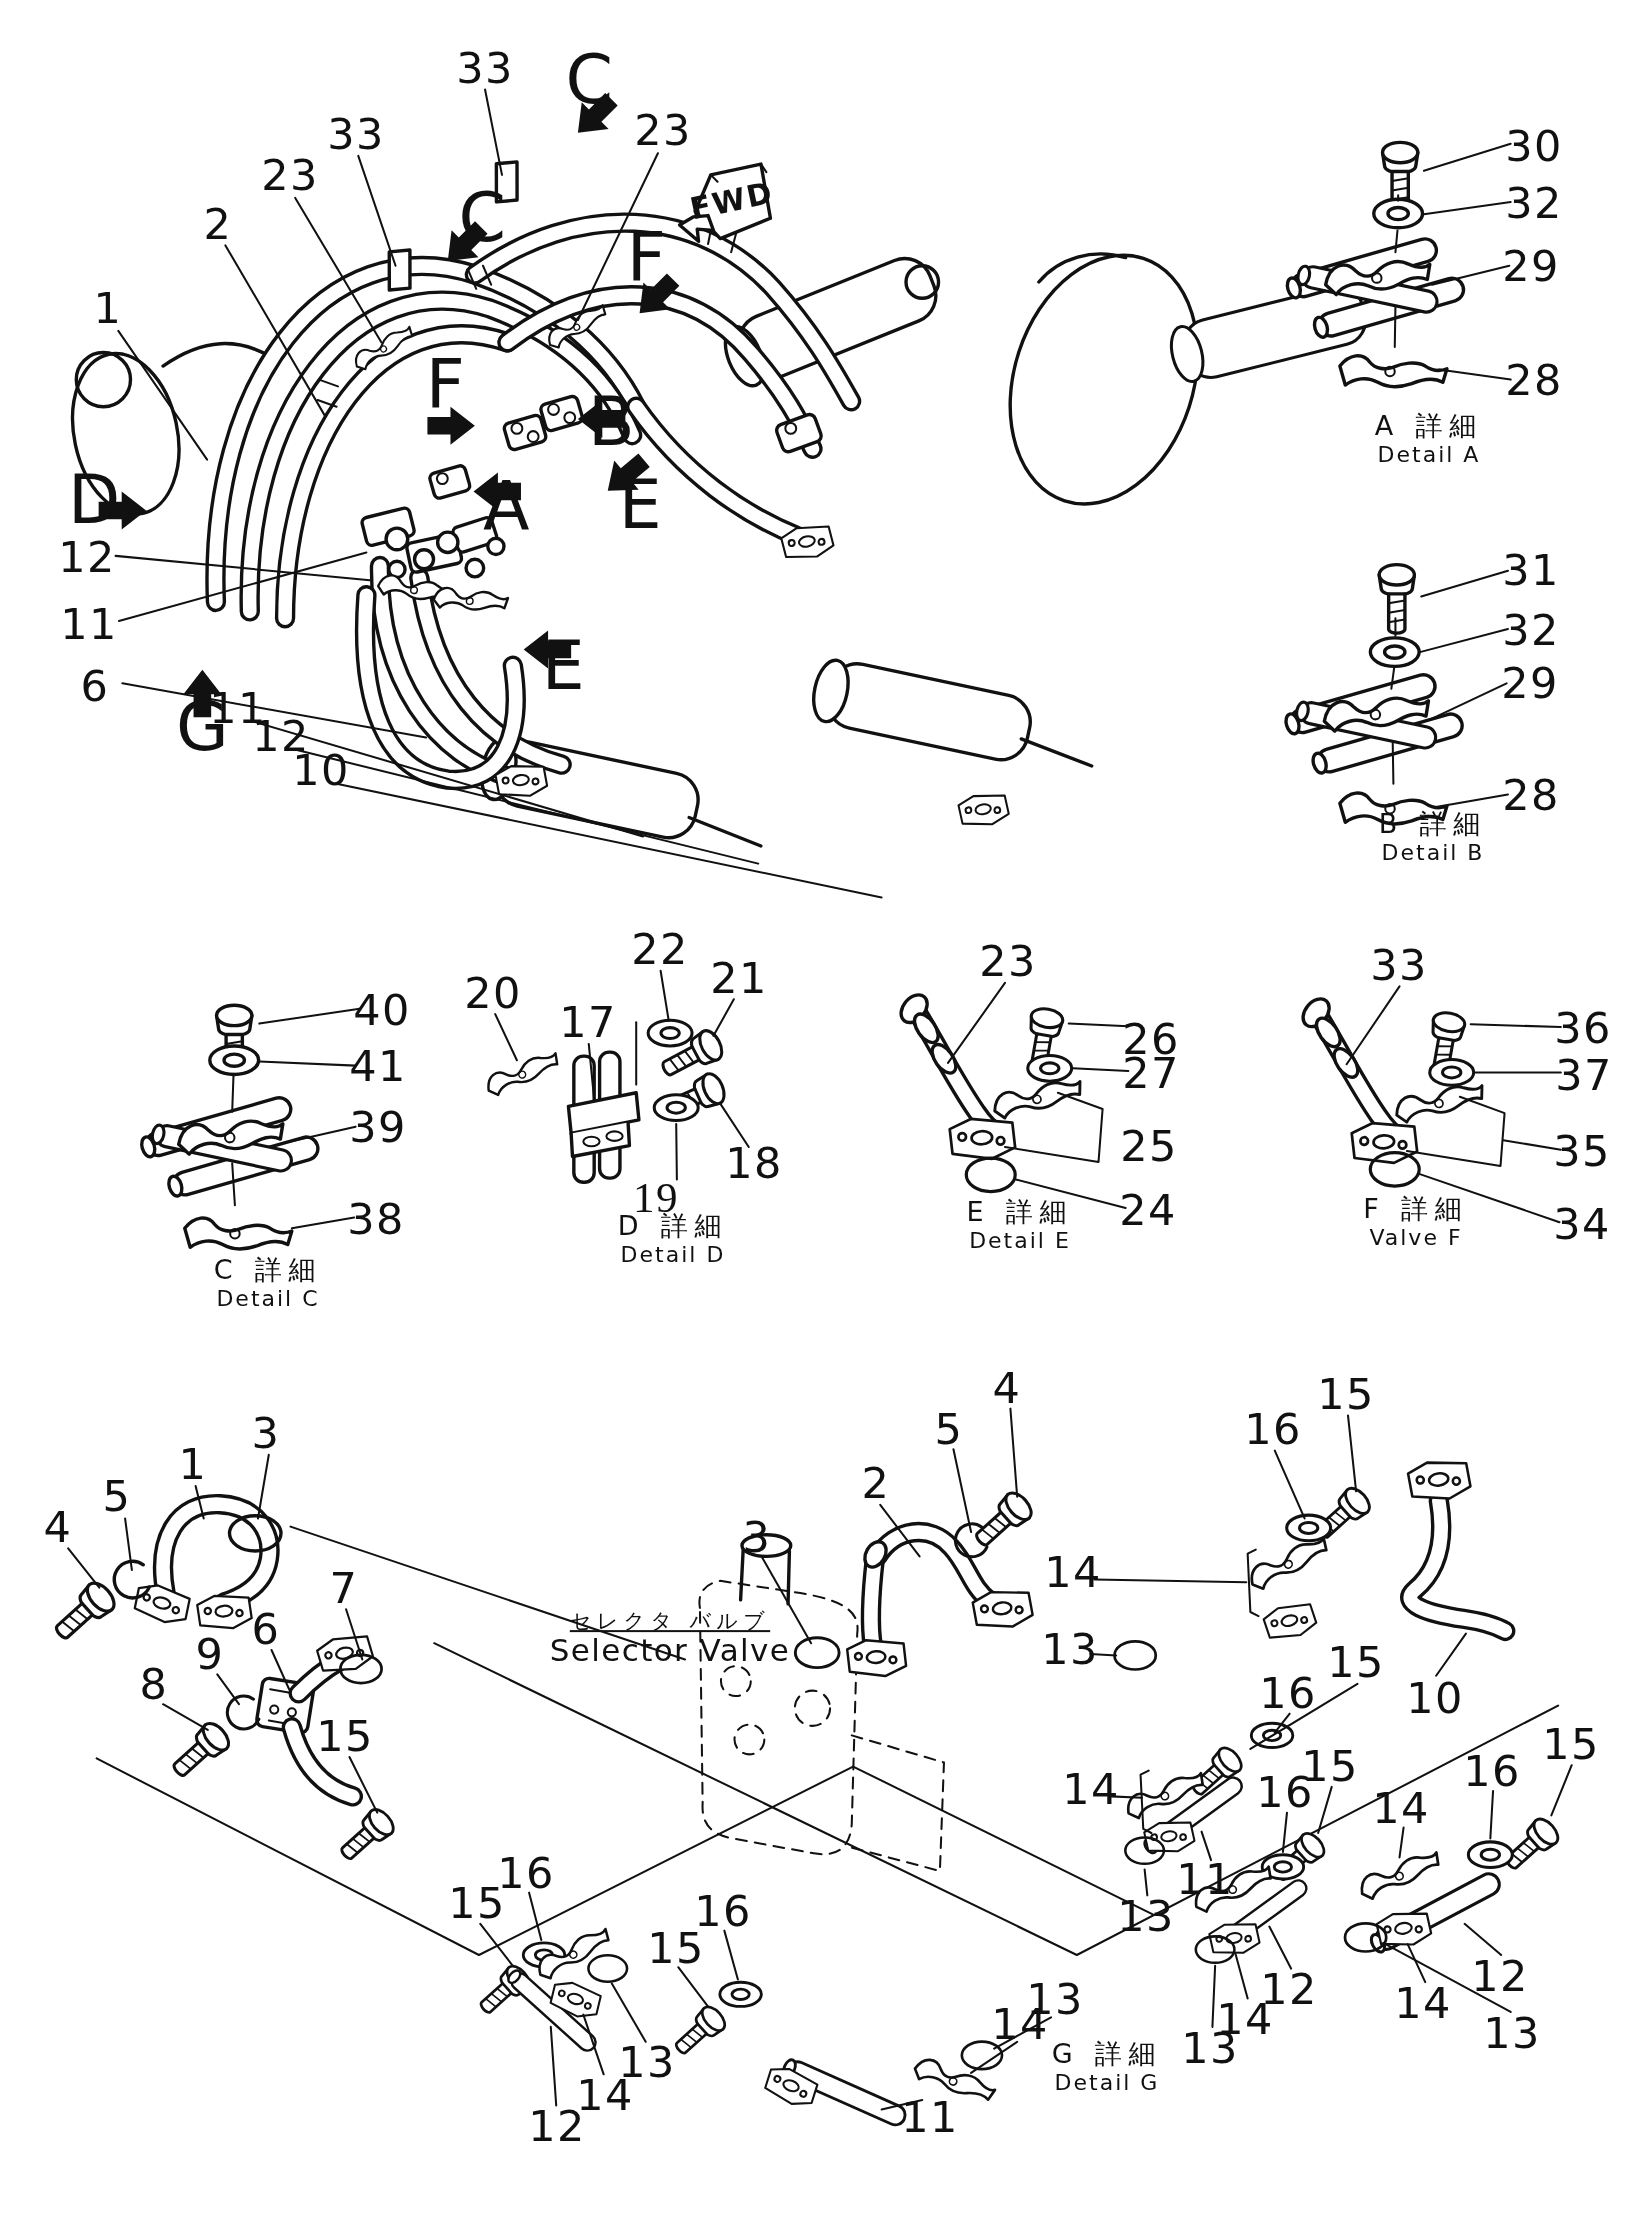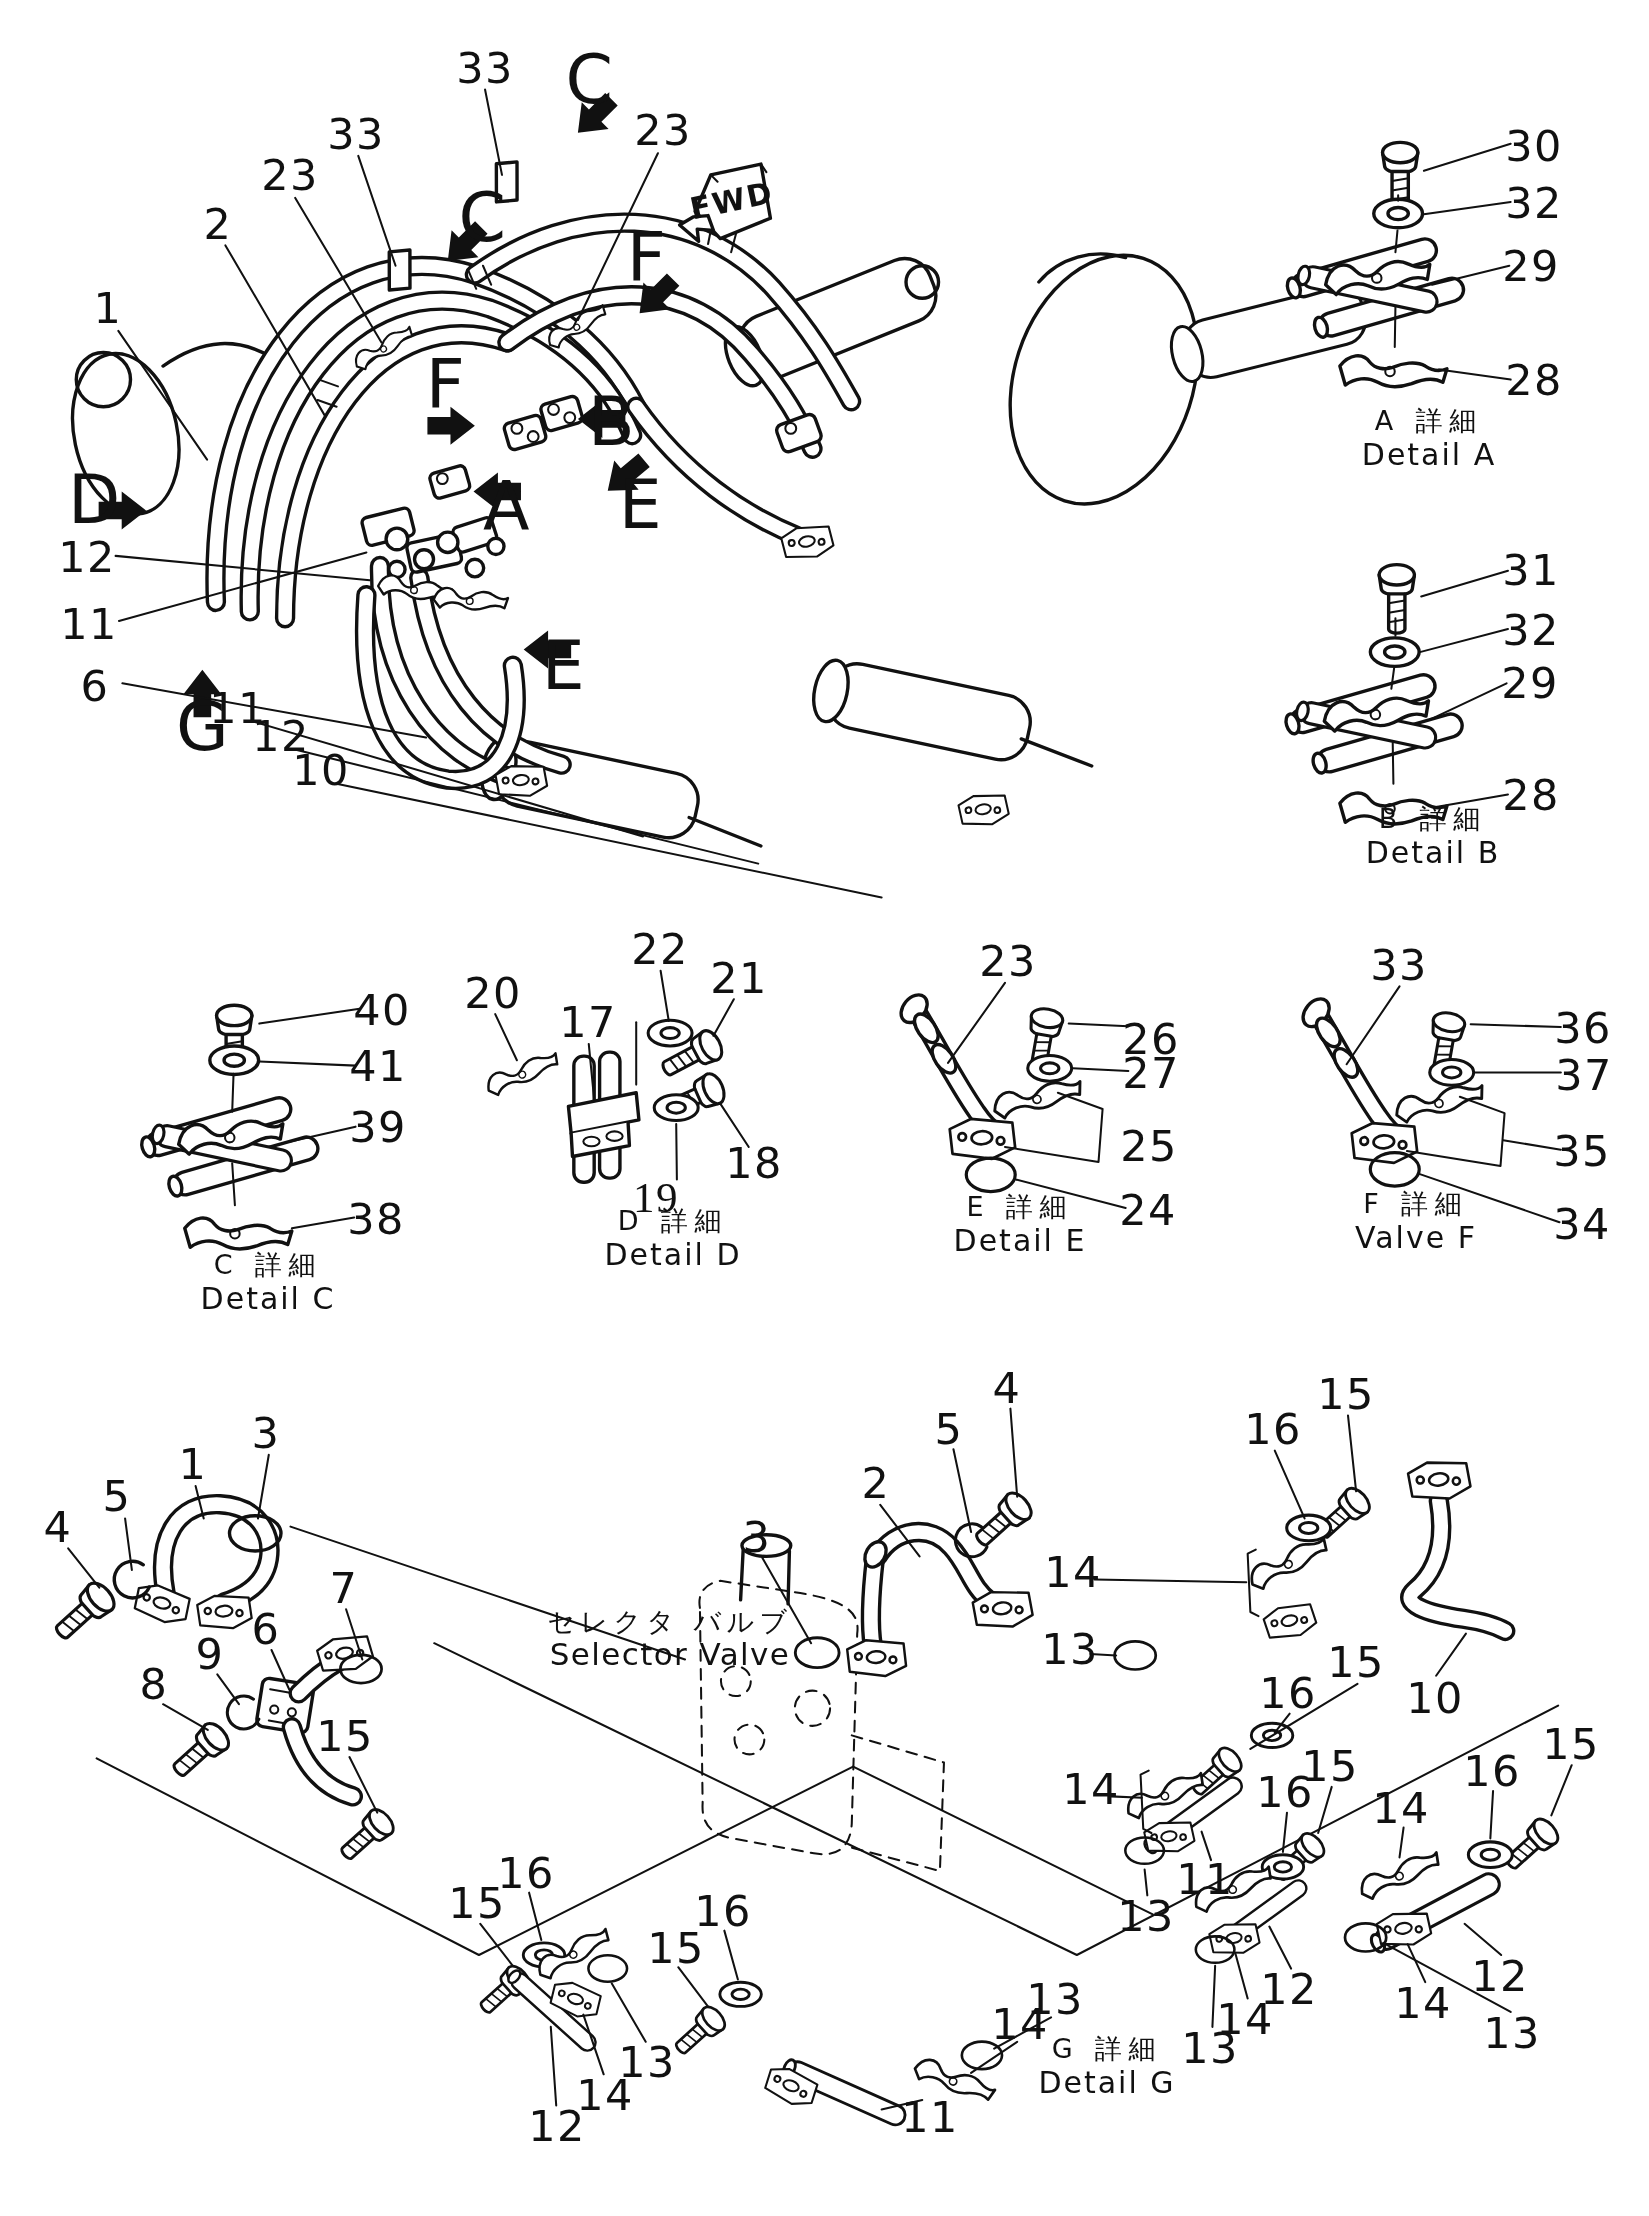--- a/index.html
+++ b/index.html
@@ -4,25 +4,25 @@
 <style>
   html,body{margin:0;padding:0;background:#e8e8e8;}
   .stage{position:relative;width:1650px;height:2216px;background:#ffffff;overflow:hidden;
          font-family:"DejaVu Sans",sans-serif;color:#111;}
   .stage svg{position:absolute;left:0;top:0;}
   .lbl{position:absolute;transform:translate(-50%,-50%);font-size:43px;line-height:1;
        white-space:nowrap;letter-spacing:1.4px;}
   .letter{font-size:68px;}
   .fwd{font-size:30px;font-weight:bold;transform:translate(-50%,-50%) rotate(-12deg);letter-spacing:2px;}
   .sv{position:absolute;transform:translate(-50%,-50%);text-align:center;line-height:1.15;}
-  .sv .jp{font-size:27px;letter-spacing:5.4px;}
+  .sv .jp{font-size:21px;letter-spacing:5.4px;text-decoration:underline;}
   .sv .en{font-size:31px;letter-spacing:1.4px;}
   .cap{position:absolute;transform:translate(-50%,-50%);text-align:center;line-height:1.2;}
   .cap .cap-jp{font-size:27px;letter-spacing:6.8px;}
-  .cap .cap-en{font-size:30px;letter-spacing:2px;text-align:center;}
+  .cap .cap-en{font-size:22px;letter-spacing:2px;text-align:center;}
 </style>
 </head>
 <body>
 
 <div class="stage">
 
 <svg width="1650" height="2216" viewBox="0 0 2433 3269">
 <style>
  .k{fill:none;stroke:#111;stroke-width:5;stroke-linecap:round;stroke-linejoin:round}
  .w{fill:#fff;stroke:#111;stroke-width:5;stroke-linecap:round;stroke-linejoin:round}

